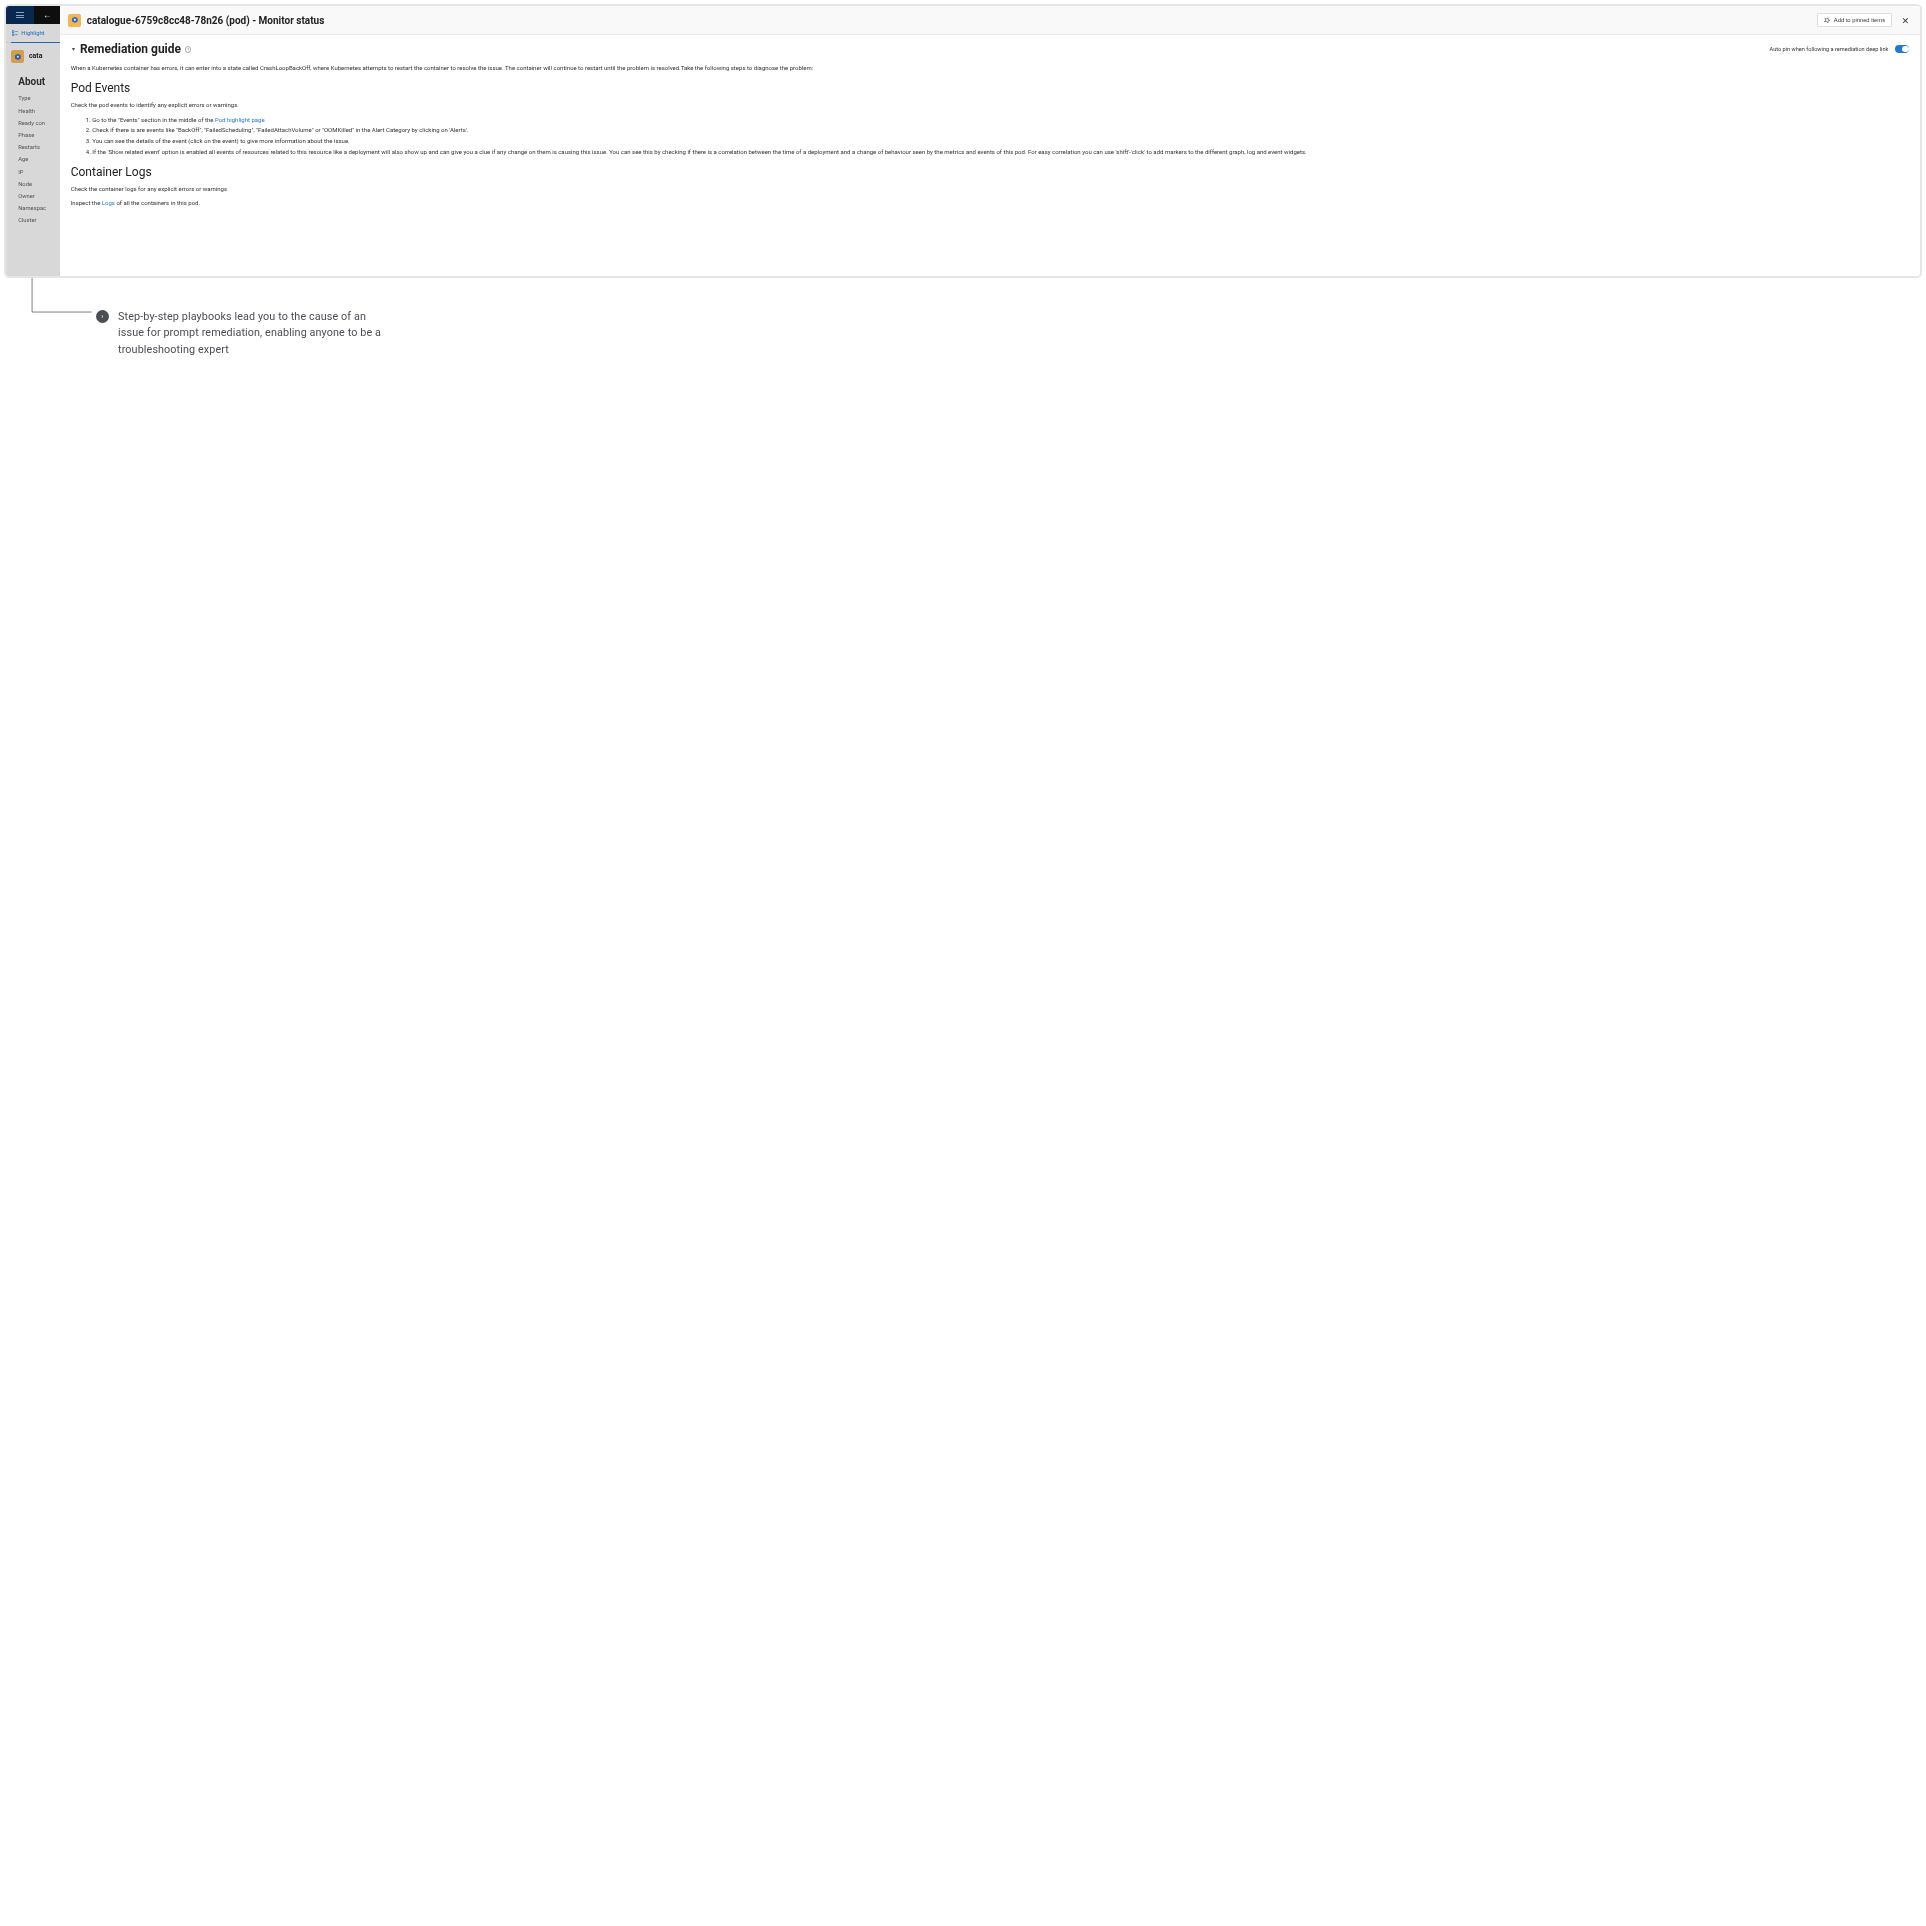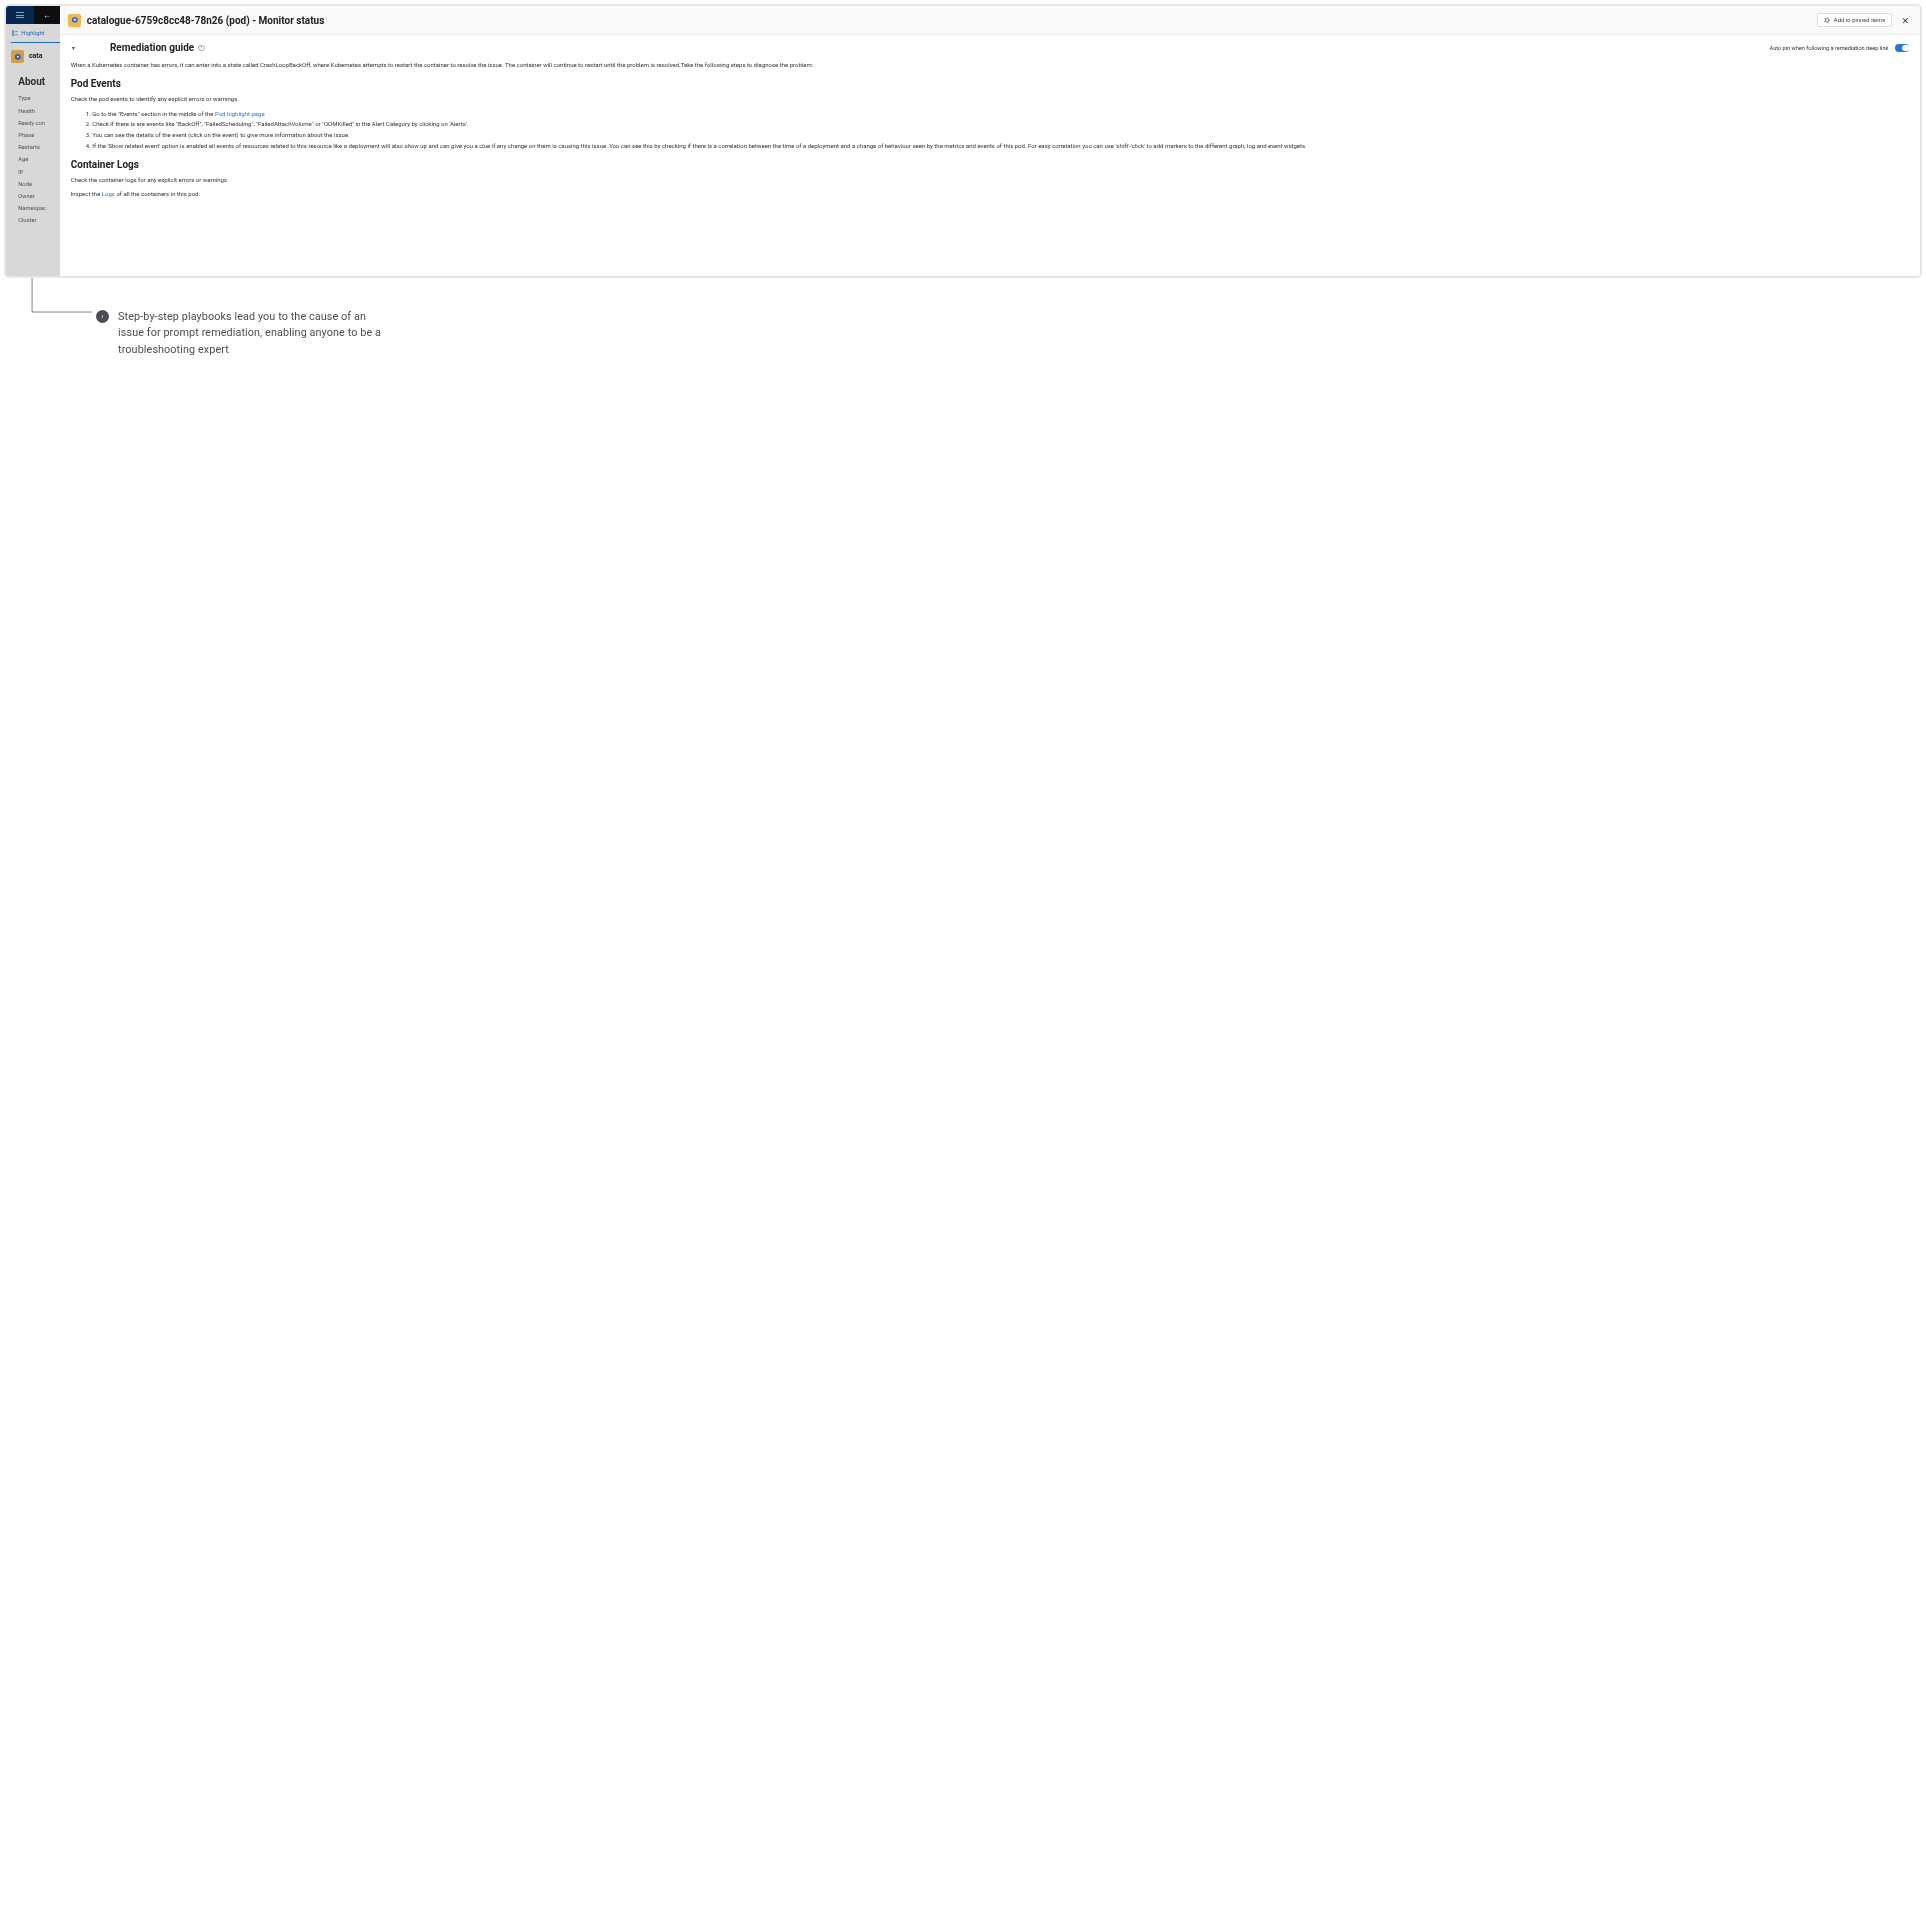--- a/index.html
+++ b/index.html
@@ -193,24 +193,23 @@
     align-items: center;
     gap: 3.9px;
     margin-bottom: 7px;
   }
   .chev {
     font-size: 5.4px;
     color: #555;
     transform: rotate(0deg);
   }
   .guide-title {
-    font-size: 10px;
+    font-size: 12px;
     font-weight: 700;
     color: #222;
-    margin-left: 30px;
   }
   .qmark {
     width: 6.5px; height: 6.5px;
     border: 0.5px solid #aaa;
     border-radius: 50%;
     font-size: 4.2px;
     color: #888;
     display: inline-flex;
     align-items: center;
     justify-content: center;
@@ -237,22 +236,22 @@
     border-radius: 50%;
   }
 
   .intro {
     font-size: 6px;
     line-height: 1.6;
     color: #333;
     margin-bottom: 8.5px;
   }
   .section-h {
-    font-size: 10px;
-    font-weight: 700;
+    font-size: 12px;
+    font-weight: 400;
     color: #222;
     margin-bottom: 4.6px;
   }
   .section-p {
     font-size: 6px;
     color: #333;
     margin-bottom: 5.4px;
     line-height: 1.55;
   }
   ol.steps {

